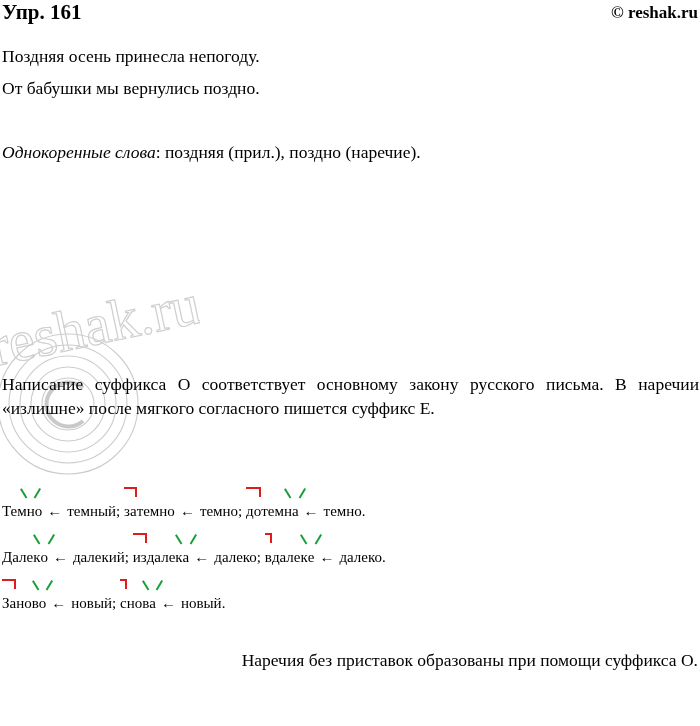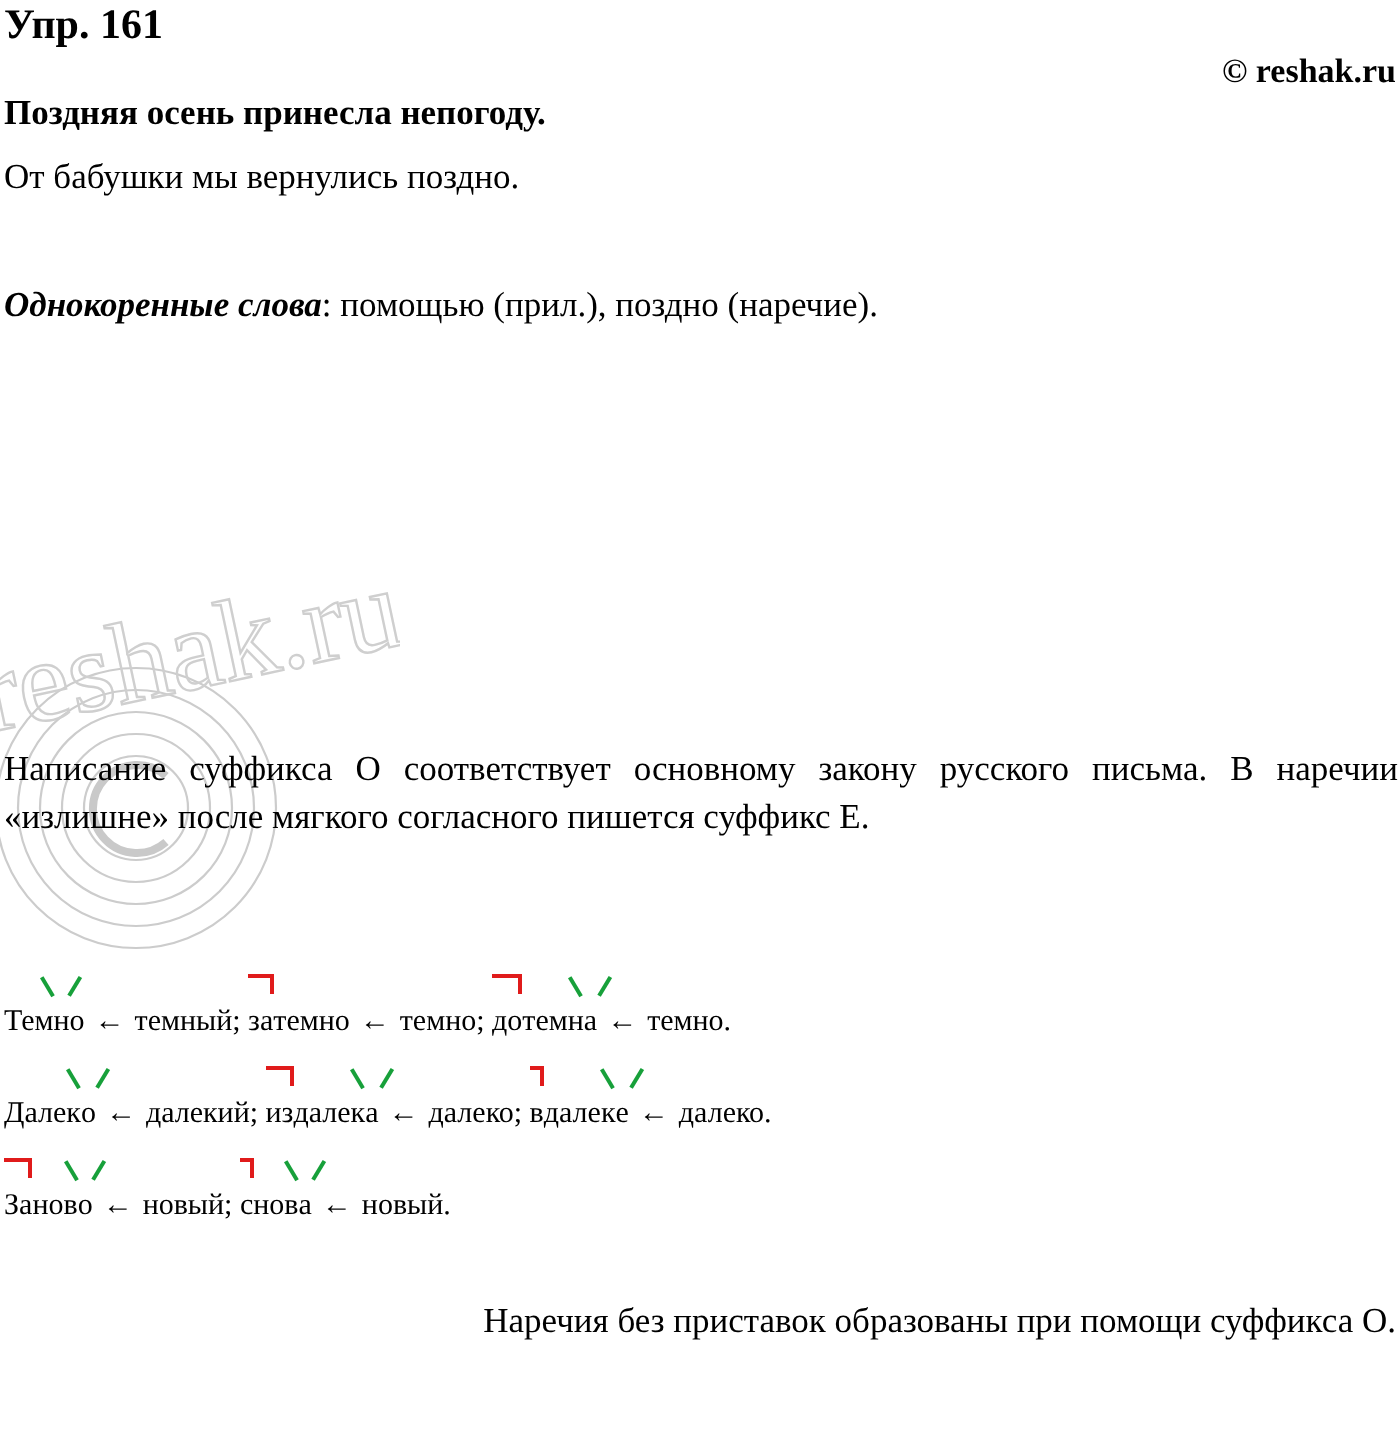--- a/index.html
+++ b/index.html
@@ -54,38 +54,37 @@
     line-height: 24px;
   }
   .header .copyright {
     position: absolute;
     right: 2px;
     top: 2px;
     font-weight: bold;
     font-size: 17px;
     line-height: 22px;
     white-space: nowrap;
-    margin-top: 23px;
   }
 
   
   .para {
     position: absolute;
     left: 2px;
     width: 696px;
     font-size: 17.5px;
     line-height: 24px;
     box-sizing: border-box;
   }
   .para.just {
     text-align: justify;
     text-align-last: left;
   }
   .para .bi {
-    font-weight: bold;
+    font-weight: normal;
     font-style: italic;
   }
 
   
   .morphline {
     position: absolute;
     left: 2px;
     font-size: 15px;
     line-height: 22px;
     white-space: nowrap;
@@ -142,26 +141,26 @@
   </g>
 </svg>
 
 <div id="page">
 
   <div class="header">
     <div class="title">Упр. 161</div>
     <div class="copyright">© reshak.ru</div>
   </div>
 
-  <div class="para" style="top:44px;font-weight:bold;">Поздняя осень принесла непогоду.</div>
+  <div class="para" style="top:44px;">Поздняя осень принесла непогоду.</div>
 
   <div class="para" style="top:76px;">От бабушки мы вернулись поздно.</div>
 
   <div class="para" style="top:140px;">
-    <span class="bi">Однокоренные слова</span><span>: помощью (прил.), поздно (наречие).</span>
+    <span class="bi">Однокоренные слова</span><span>: поздняя (прил.), поздно (наречие).</span>
   </div>
 
 
 
   <div class="para just" style="top:372px; width:697px;">Написание суффикса О соответствует основному закону русского письма. В наречии «излишне» после мягкого согласного пишется суффикс Е.</div>
 
   <div class="morphline" style="top:500px;">
     <span class="mark-host"><span>Тем</span><span class="mark-host"><span>н</span><span class="caret">
             <i class="l"></i>
             <i class="r"></i>

